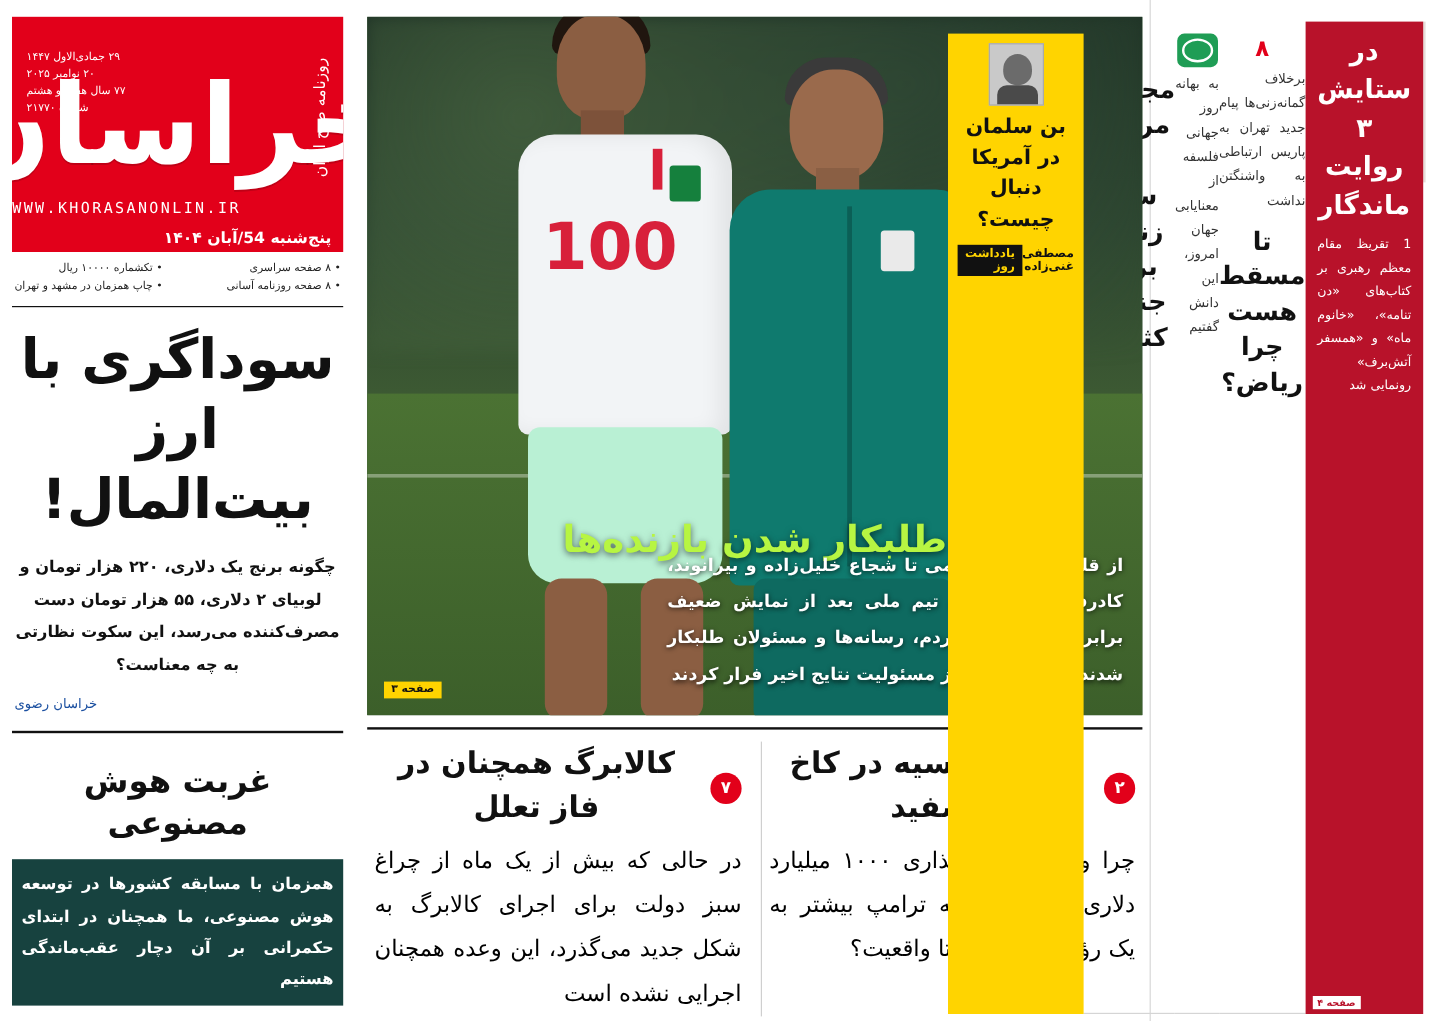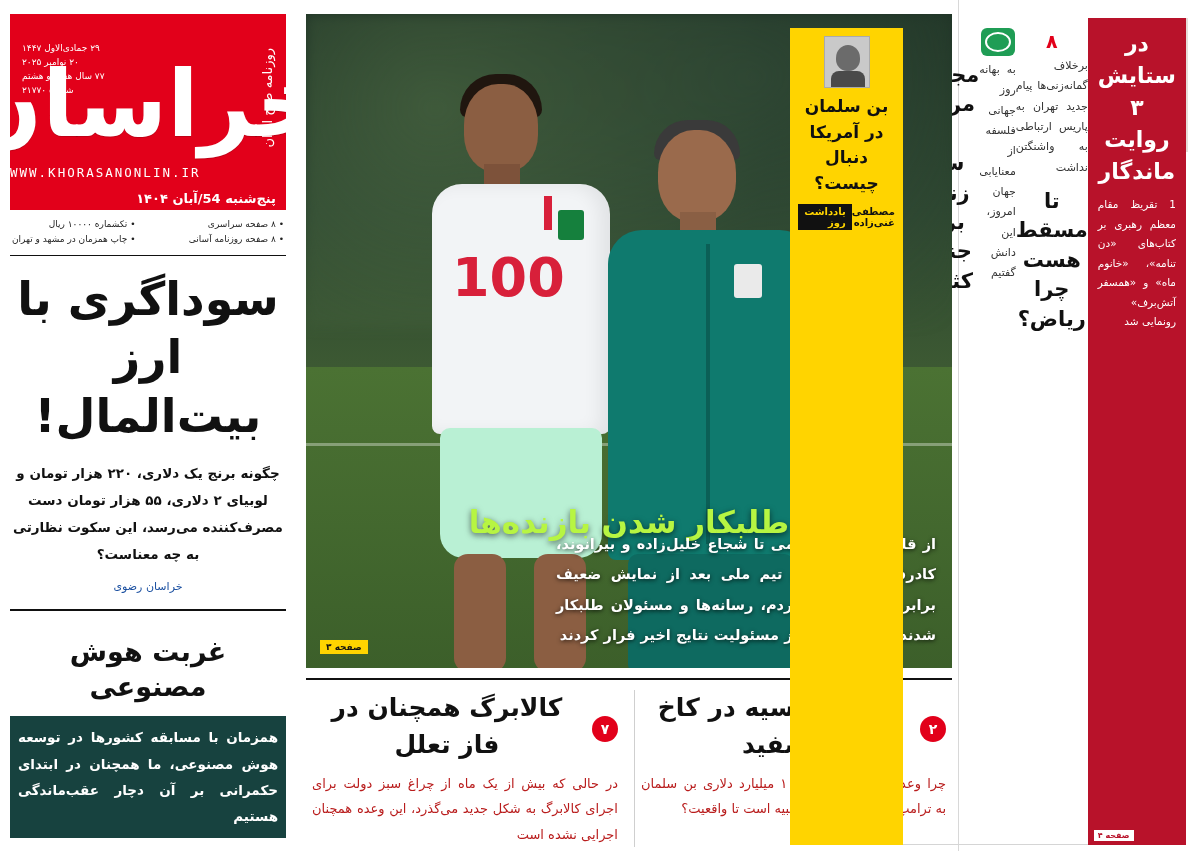--- a/index.html
+++ b/index.html
@@ -125,21 +125,21 @@
     font-size: 13.5px;
     line-height: 2;
     color: #111;
     text-align: center;
     font-weight: bold;
   }
   .lead .credit {
     margin-top: 12px;
     color: #1a4fa0;
     font-size: 11px;
-    text-align: center;
+    text-align: left;
     direction: ltr;
   }
   .hr-dark { border: 0; border-top: 2px solid #111; margin: 10px 0 0 0; }
 
   
   .ai-story { padding-top: 23px; }
   .ai-story h2 {
     font-size: 27px;
     font-weight: bold;
     text-align: center;
@@ -259,21 +259,21 @@
   .num-badge {
     width: 26px; height: 26px; border-radius: 50%;
     background: #e2001a; color: #fff;
     display: flex; align-items: center; justify-content: center;
     font-size: 14px; font-weight: bold;
     margin-top: 26px;
     flex: none;
   }
   .mini-body {
     margin-top: 8px;
-    font-size: 13px; line-height: 1.95; text-align: justify; color: #b91c1c;
+    font-size: 19px; line-height: 1.95; text-align: justify; color: #000000;
   }
 
   
   .side-img {
     width: 100%; height: 134px;
     background: linear-gradient(#efe2dd, #f6efe9);
     position: relative; overflow: hidden;
     border: 1px solid #e6ded9;
   }
   .side-img .book2 { position:absolute; left:48px; top:12px; width:120px; height:56px; background:#f2ece4; border:1px solid #ddd3c6; border-radius:3px; transform: rotate(-8deg); }

